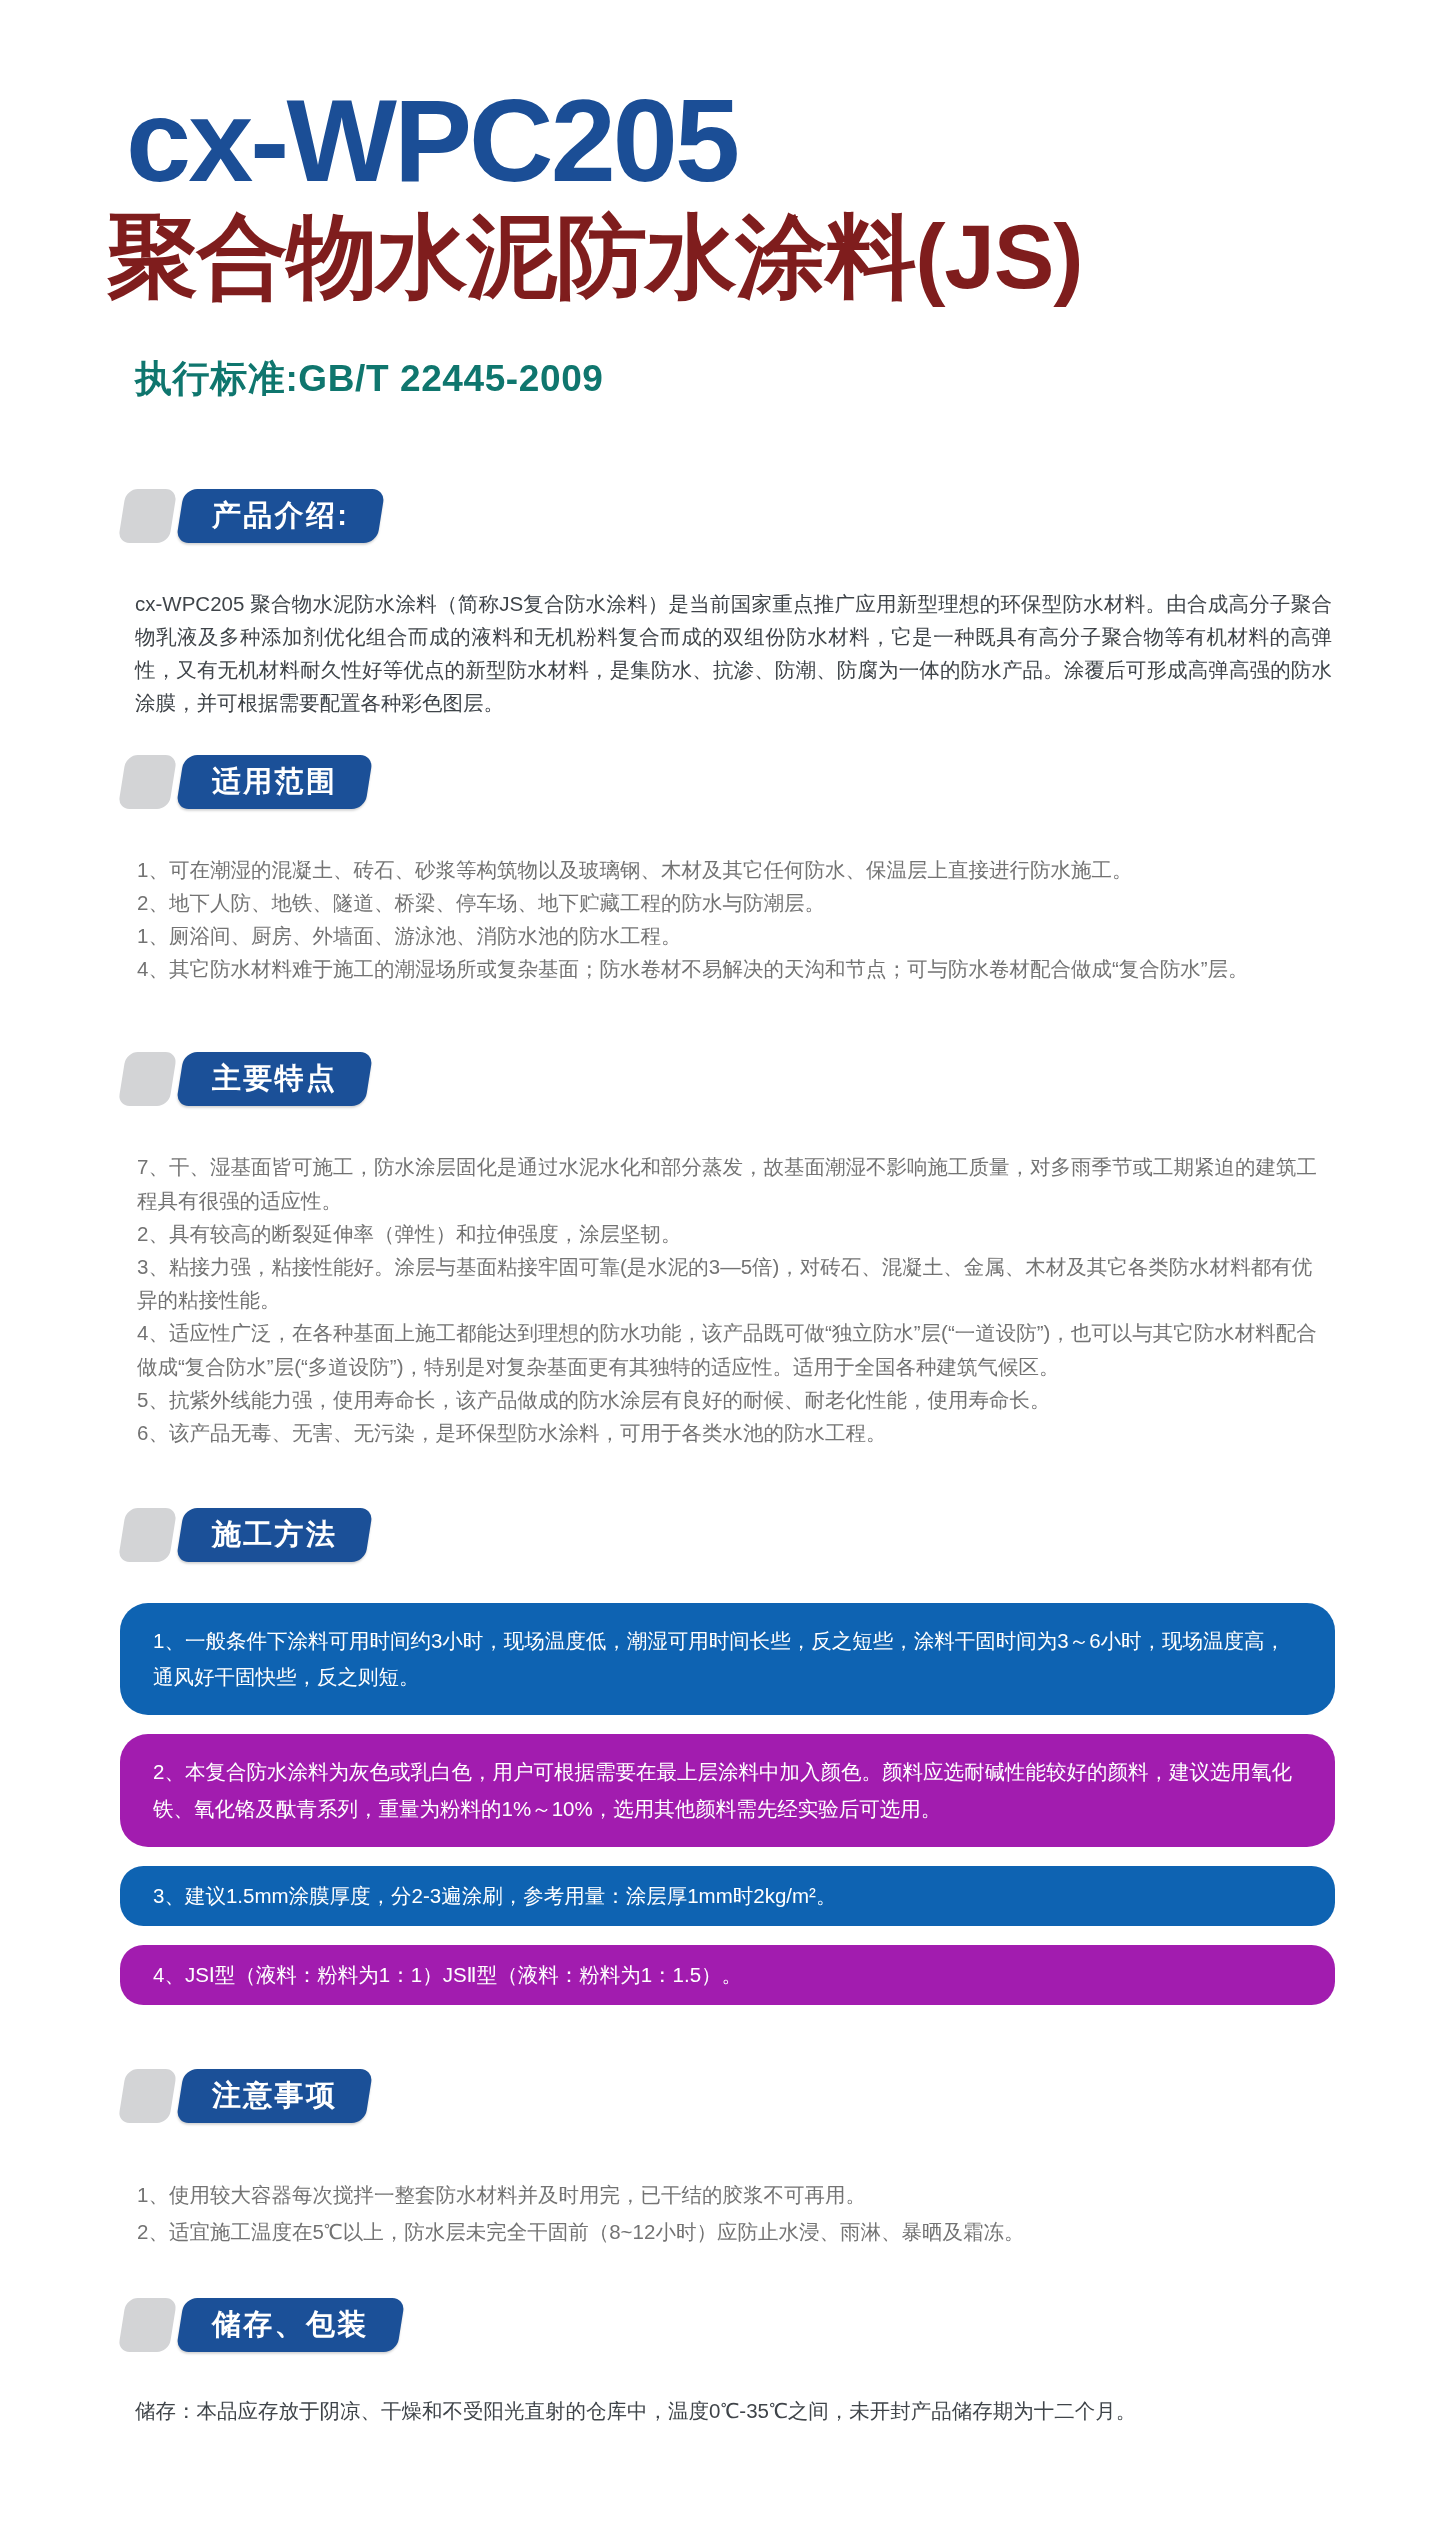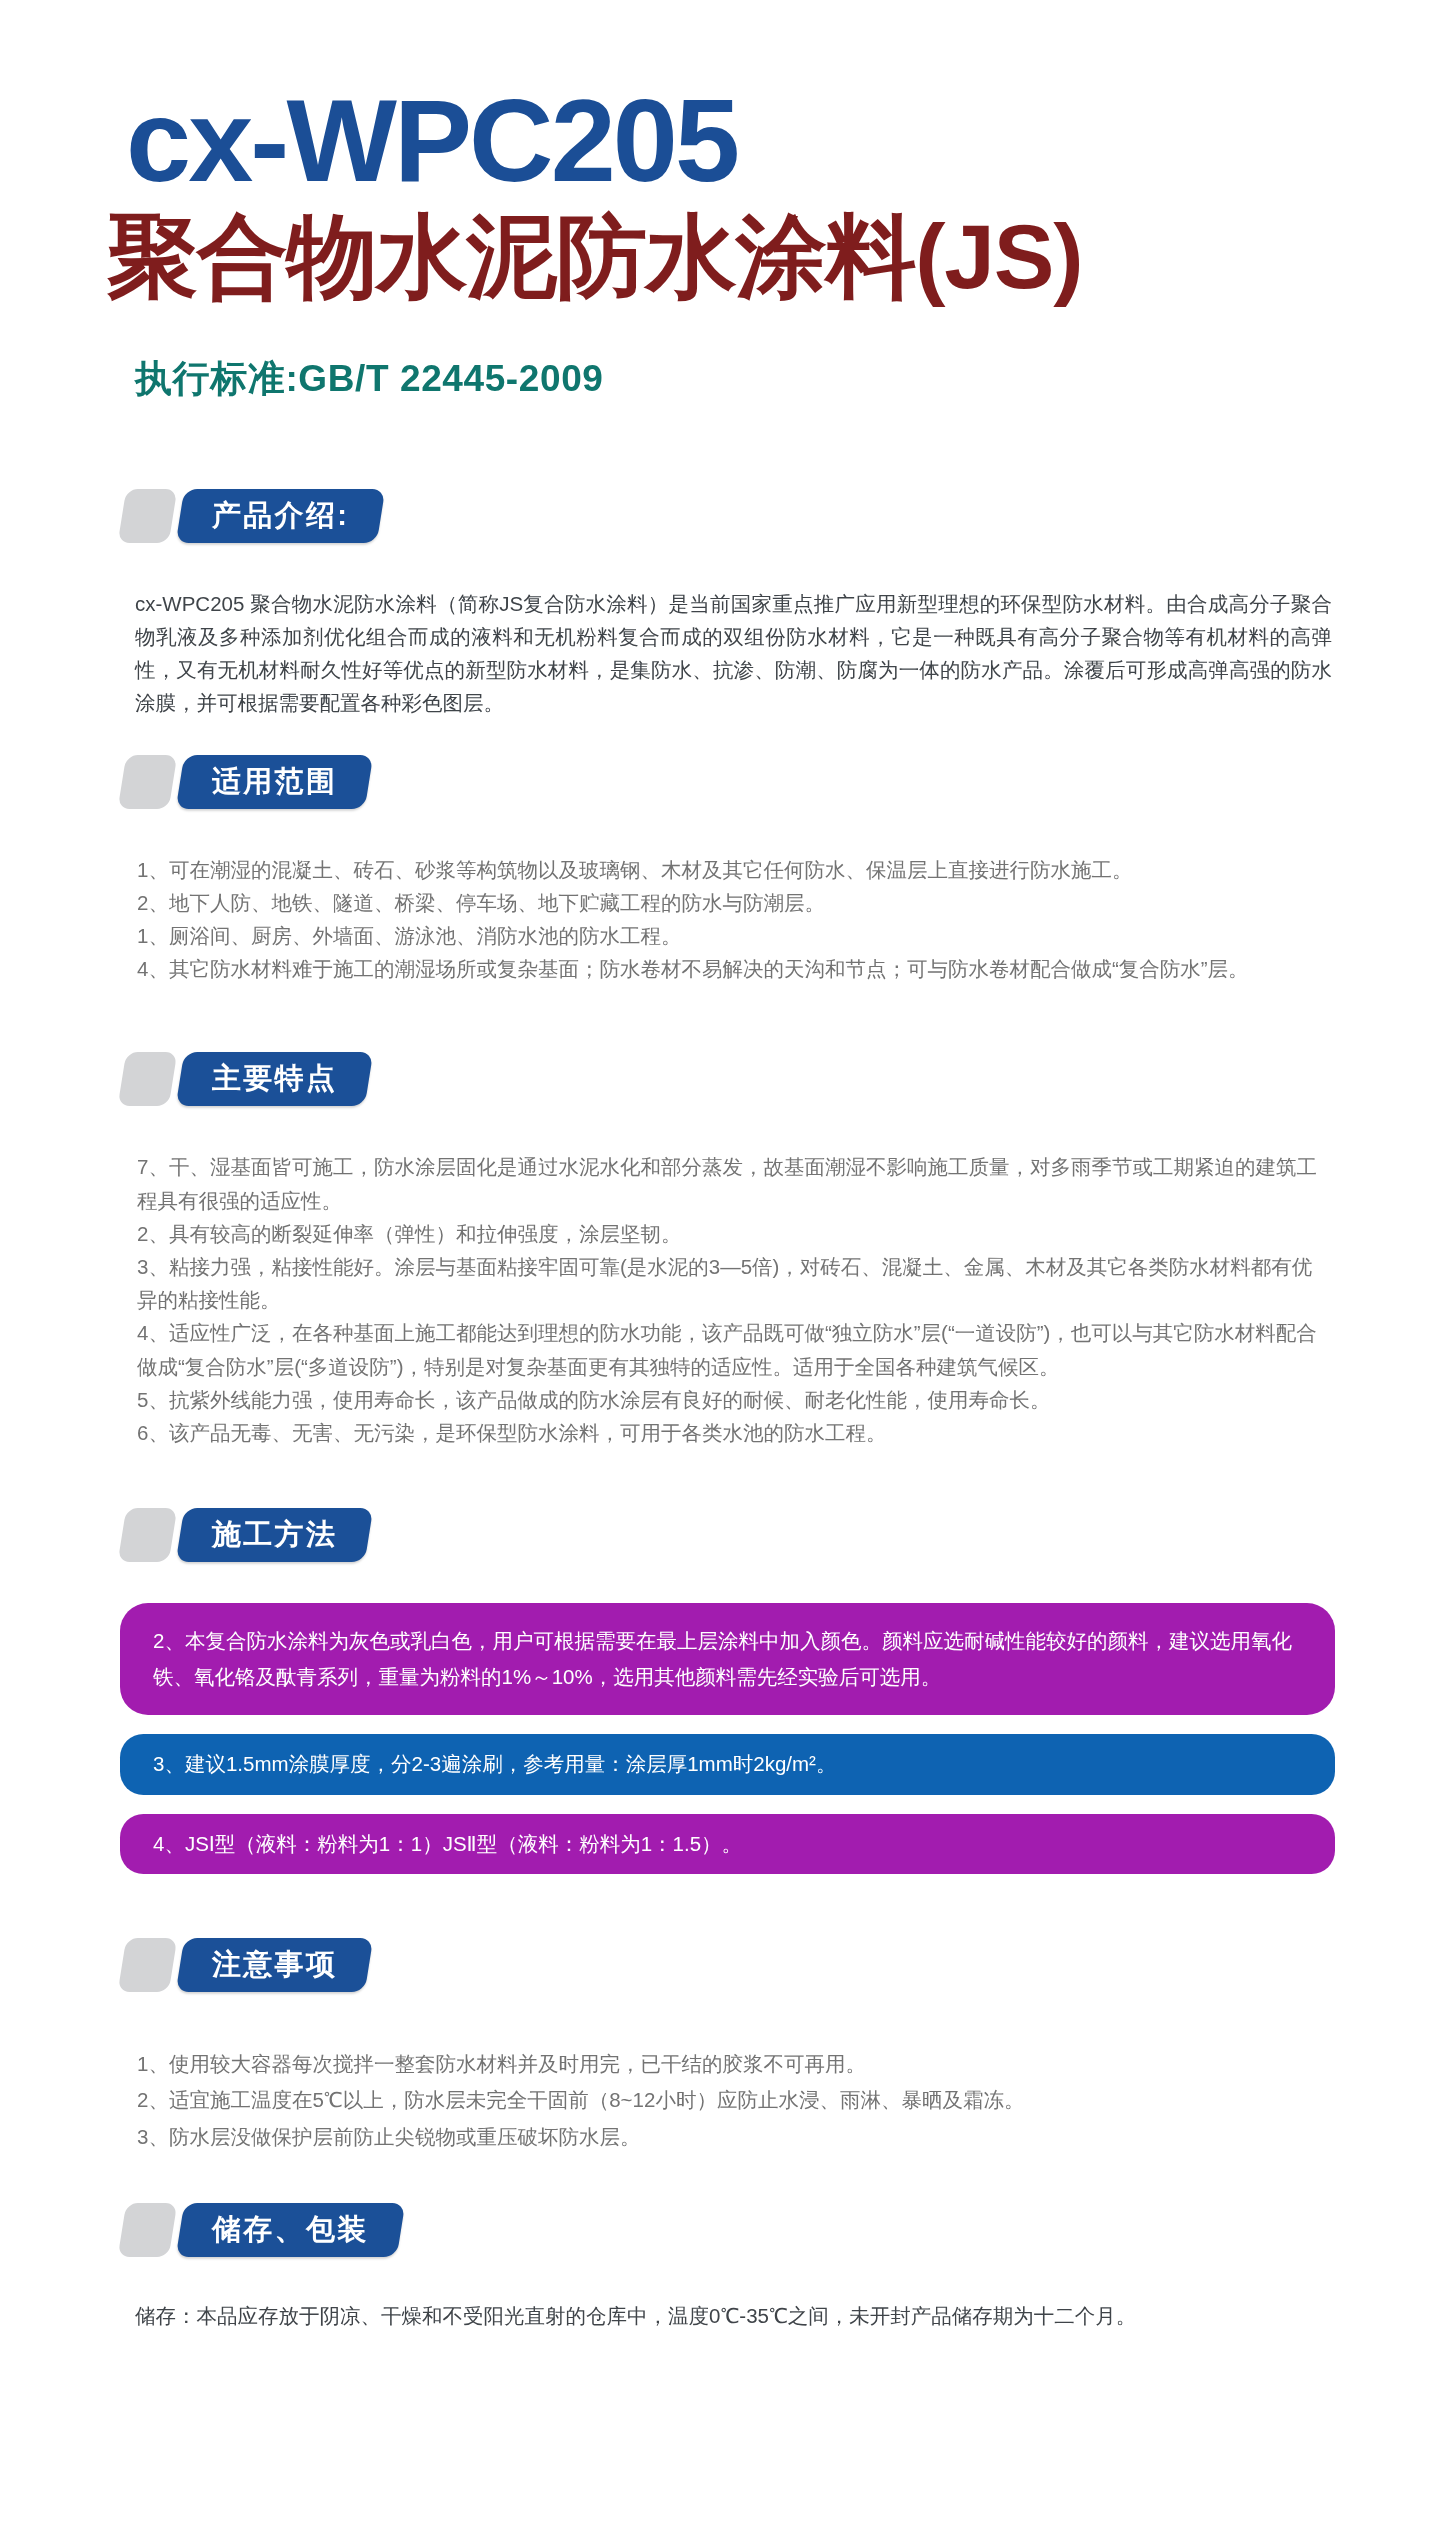--- a/index.html
+++ b/index.html
@@ -132,35 +132,35 @@
     <p class="line">6、该产品无毒、无害、无污染，是环保型防水涂料，可用于各类水池的防水工程。</p>
   </section>
 
   <section class="sec sec-method">
     <div class="badge-row">
       <span class="badge-ghost"></span>
       <span class="badge-main">
         <span class="badge-text">施工方法</span>
       </span>
     </div>
+    <div class="vbox blue">1、一般条件下涂料可用时间约3小时，现场温度低，潮湿可用时间长些，反之短些，涂料干固时间为3～6小时，现场温度高，通风好干固快些，反之则短。</div>
     <div class="vbox gray">2、本复合防水涂料为灰色或乳白色，用户可根据需要在最上层涂料中加入颜色。颜料应选耐碱性能较好的颜料，建议选用氧化铁、氧化铬及酞青系列，重量为粉料的1%～10%，选用其他颜料需先经实验后可选用。</div>
     <div class="vbox blue single">3、建议1.5mm涂膜厚度，分2-3遍涂刷，参考用量：涂层厚1mm时2kg/m²。</div>
     <div class="vbox gray single">4、JSⅠ型（液料：粉料为1：1）JSⅡ型（液料：粉料为1：1.5）。</div>
   </section>
 
   <section class="sec sec-notes">
     <div class="badge-row">
       <span class="badge-ghost"></span>
       <span class="badge-main">
         <span class="badge-text">注意事项</span>
       </span>
     </div>
     <p class="line">1、使用较大容器每次搅拌一整套防水材料并及时用完，已干结的胶浆不可再用。</p>
     <p class="line">2、适宜施工温度在5℃以上，防水层未完全干固前（8~12小时）应防止水浸、雨淋、暴晒及霜冻。</p>
-    <p class="line">3、防水层没做保护层前防止尖锐物或重压破坏防水层。</p>
   </section>
 
   <section class="sec sec-storage">
     <div class="badge-row">
       <span class="badge-ghost"></span>
       <span class="badge-main">
         <span class="badge-text">储存、包装</span>
       </span>
     </div>
     <p class="para">储存：本品应存放于阴凉、干燥和不受阳光直射的仓库中，温度0℃-35℃之间，未开封产品储存期为十二个月。</p>

